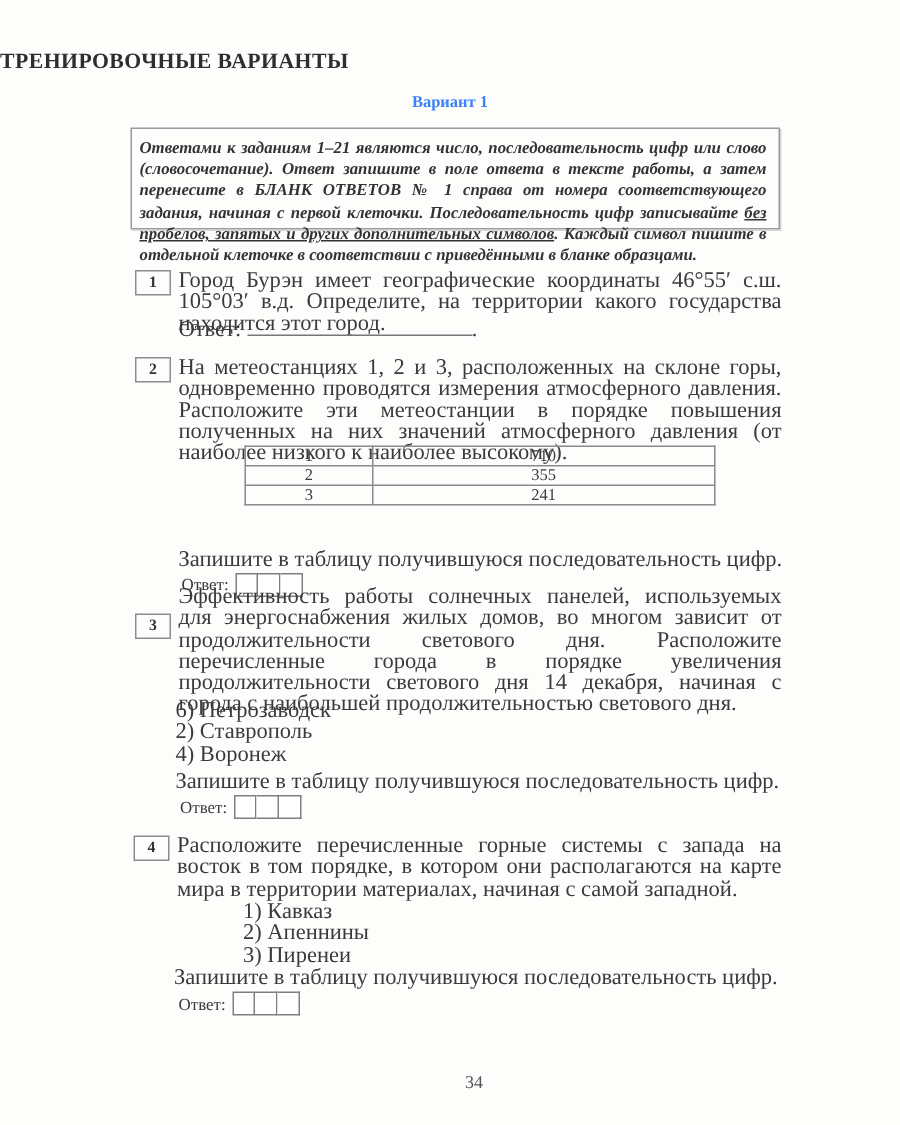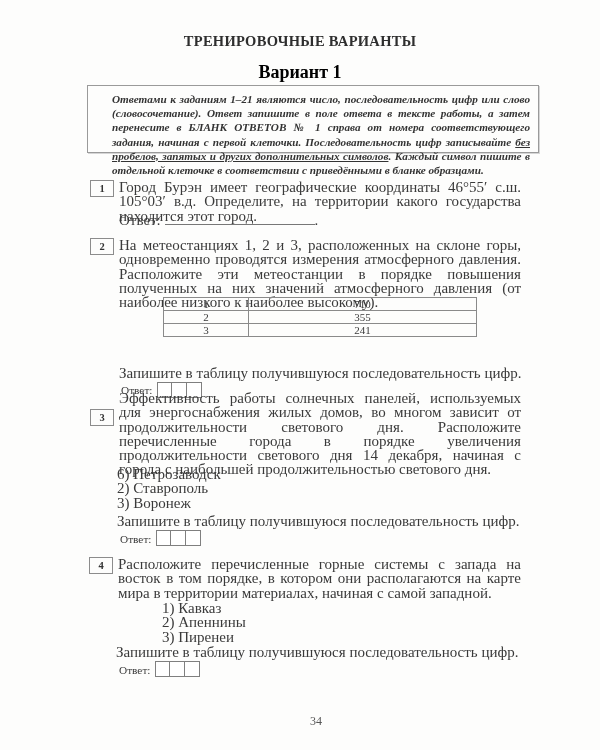--- a/index.html
+++ b/index.html
@@ -3,30 +3,30 @@
   <meta charset="utf-8">
   <style>
     html, body { margin: 0; padding: 0; }
     body {
       width: 600px; height: 750px; background: #fdfdfc; position: relative;
       font-family: "Liberation Serif", "DejaVu Serif", serif; color: #3a3a3a;
       overflow: hidden;
     }
     .abs { position: absolute; }
     .title {
-      left: 0; width: 600px; top: 33px; text-align: center;
+      left: 0; width: 600px; top: 33px; 
       font-weight: bold; font-size: 14.5px; letter-spacing: 0.3px; color: #2e2e2e;
     }
     .subtitle {
       left: 0; width: 600px; top: 62px; text-align: center;
-      font-weight: bold; font-size: 18px; color: #000000;
+      font-weight: bold; font-size: 11px; color: #3b82f6;
     }
     .instructions {
       left: 87px; top: 85px; width: 418px; height: 52px;
-      border: 1px solid #9a9a9a; padding: 6px 8px 8px 24px;
+      border: 1px solid #9a9a9a; padding: 6px 8px 8px 5px;
       font-style: italic; font-weight: bold; font-size: 11.2px; line-height: 14.2px;
       color: #333; text-align: justify; box-shadow: 1px 1px 0 #d5d5d5;
     }
     .instructions .u { text-decoration: underline; }
     .task-num {
       width: 22px; height: 15px; border: 1px solid #8c8c8c;
       font-size: 10.5px; font-weight: bold; text-align: center; line-height: 15px; color: #333;
     }
     .text {
       font-size: 15px; line-height: 14.3px; text-align: justify; color: #3a3a3a;
@@ -91,21 +91,21 @@
   <div class="cell"></div>
   <div class="cell"></div>
   <div class="cell"></div>
 </div>
 
 <div class="abs task-num" style="left:90px; top:409px;">3</div>
 <div class="abs text" style="left:119px; top:391px; width:402px;">Эффективность работы солнечных панелей, используемых для энергоснабжения жилых домов, во многом зависит от продолжительности светового дня. Расположите перечисленные города в порядке увеличения продолжительности светового дня 14 декабря, начиная с города с наибольшей продолжительностью светового дня.</div>
 <div class="abs text" style="left:117px; top:467px;">
   <div>6) Петрозаводск</div>
   <div>2) Ставрополь</div>
-  <div>3) Воронеж</div>
+  <div>4) Воронеж</div>
 </div>
 <div class="abs text" style="left:117px; top:514px;">Запишите в таблицу получившуюся последовательность цифр.</div>
 <div class="abs answer-label" style="left:120px; top:533px;">Ответ:</div>
 <div class="abs cells" style="left:156px; top:530px;">
   <div class="cell"></div>
   <div class="cell"></div>
   <div class="cell"></div>
 </div>
 
 <div class="abs task-num" style="left:89px; top:557px;">4</div>

